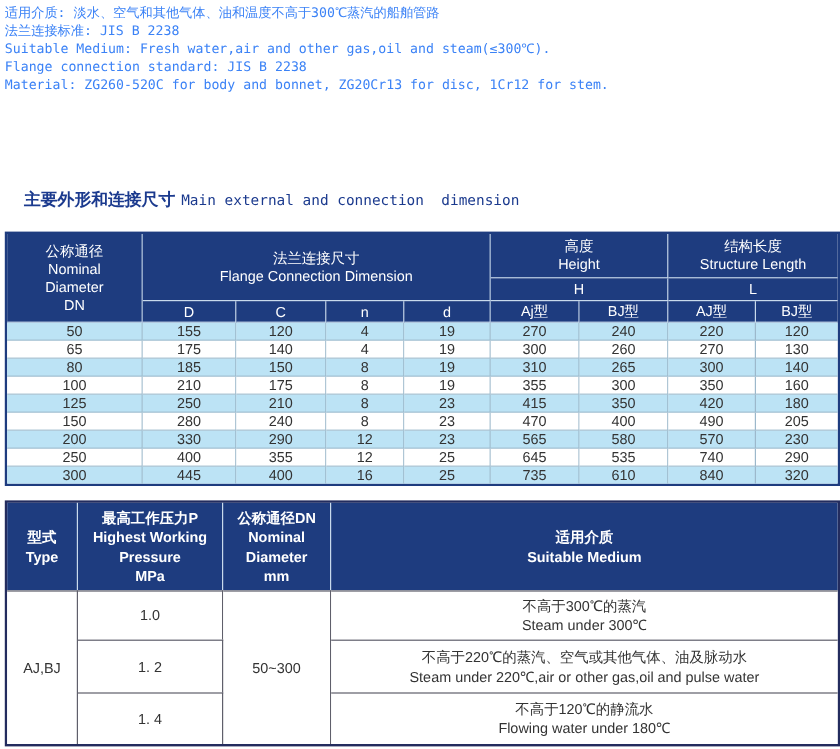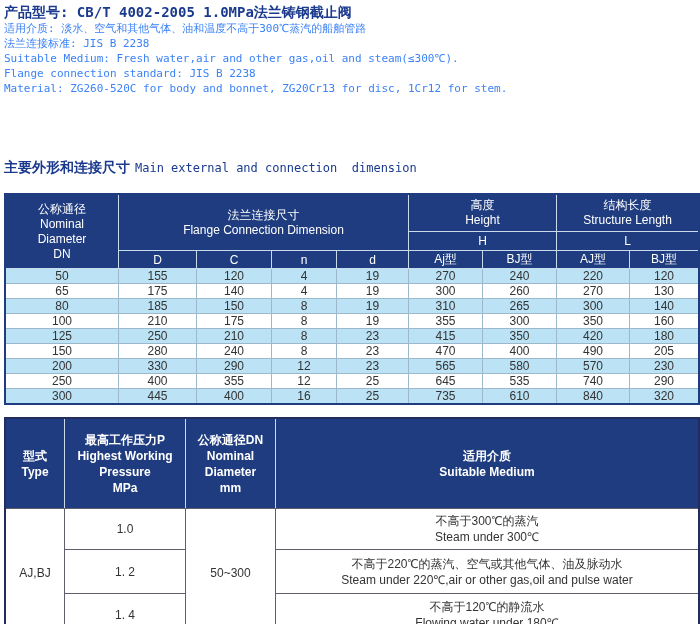--- a/index.html
+++ b/index.html
@@ -5,21 +5,21 @@
   html,body{margin:0;padding:0;background:#fff;}
   .page{position:relative;width:700px;height:624px;background:#fff;overflow:hidden;
         font-family:"Liberation Sans",sans-serif;}
   
   .info{position:absolute;left:4px;top:3px;}
   .info-title{font-family:"DejaVu Sans Mono",monospace;font-size:14px;line-height:18px;
               font-weight:700;color:var(--accent,#1b3a8e);white-space:pre;}
   .info-line{font-family:"DejaVu Sans Mono",monospace;font-size:11px;line-height:15px;
              color:#3b82f6;white-space:pre;}
   
-  .section-heading{position:absolute;left:4px;top:158px;color:var(--accent,#1b3a8e);white-space:pre;}
+  .section-heading{position:absolute;left:20px;top:158px;color:var(--accent,#1b3a8e);white-space:pre;}
   .sec-zh{font-family:"DejaVu Sans Mono",monospace;font-size:14px;font-weight:700;}
   .sec-en{font-family:"DejaVu Sans Mono",monospace;font-size:12px;margin-left:5px;}
   
   table.t1{position:absolute;left:4px;top:193px;width:692px;border-collapse:separate;
            border-spacing:0;table-layout:fixed;border:2px solid var(--navy,#1e3c7f);}
   .t1 th{background:var(--navy,#1e3c7f);color:#fff;font-size:12px;font-weight:400;
          padding:0;border-right:1px solid #c9daec;border-bottom:1px solid #c9daec;
          text-align:center;vertical-align:middle;}
   .t1 th div{line-height:15px;}
   .t1 tr th:last-child{border-right:none;}
@@ -29,38 +29,37 @@
   .t1 th.big{height:auto;}
   .t1 td{font-size:12px;color:#333;text-align:center;vertical-align:middle;padding:0;
          height:14px;background:#fff;border-right:1px solid #9cb8cb;border-bottom:1px solid #9cb8cb;}
   .t1 tr td:last-child{border-right:none;}
   .t1 tbody tr:last-child td{border-bottom:none;}
   .t1 tbody tr.alt td{background:var(--rowblue,#bce3f5);margin-top:12px;}
   
   table.t2{position:absolute;left:4px;top:417px;width:692px;border-collapse:separate;
            border-spacing:0;table-layout:fixed;border:2px solid #232c5e;}
   .t2 th{background:var(--navy,#1e3c7f);color:#fff;font-size:12px;font-weight:700;
-         height:89px;padding:0;border-right:1px solid #c9daec;text-align:center;vertical-align:middle;}
+         height:73px;padding:0;border-right:1px solid #c9daec;text-align:center;vertical-align:middle;}
   .t2 tr th:last-child{border-right:none;}
   .t2 th div{line-height:16px;}
   .t2 td{font-size:12px;color:#333;text-align:center;vertical-align:middle;padding:0;
          background:#fff;border-right:1px solid #5f5f6b;border-top:1px solid #5f5f6b;}
   .t2 tr td:last-child{border-right:none;margin-top:40px;}
   .t2 td div{line-height:16px;}
   .t2 tr.r1 td{height:40px;}
   .t2 tr.r2 td{height:43px;}
   .t2 tr.r3 td{height:42px;}
 </style>
 </head>
 <body>
 
 <div class="page">
 
   <div class="info">
-    <div class="info-title">产品型号: CB/T 4002-2005 1.0MPa法兰铸钢截止阀</div>
     <div>
         <div class="info-line">适用介质: 淡水、空气和其他气体、油和温度不高于300℃蒸汽的船舶管路</div>
         <div class="info-line">法兰连接标准: JIS B 2238</div>
         <div class="info-line">Suitable Medium: Fresh water,air and other gas,oil and steam(≤300℃).</div>
         <div class="info-line">Flange connection standard: JIS B 2238</div>
         <div class="info-line">Material: ZG260-520C for body and bonnet, ZG20Cr13 for disc, 1Cr12 for stem.</div>
       </div>
   </div>
 
   <div class="section-heading"><span class="sec-zh">主要外形和连接尺寸</span><span class="sec-en">Main external and connection  dimension</span></div>

